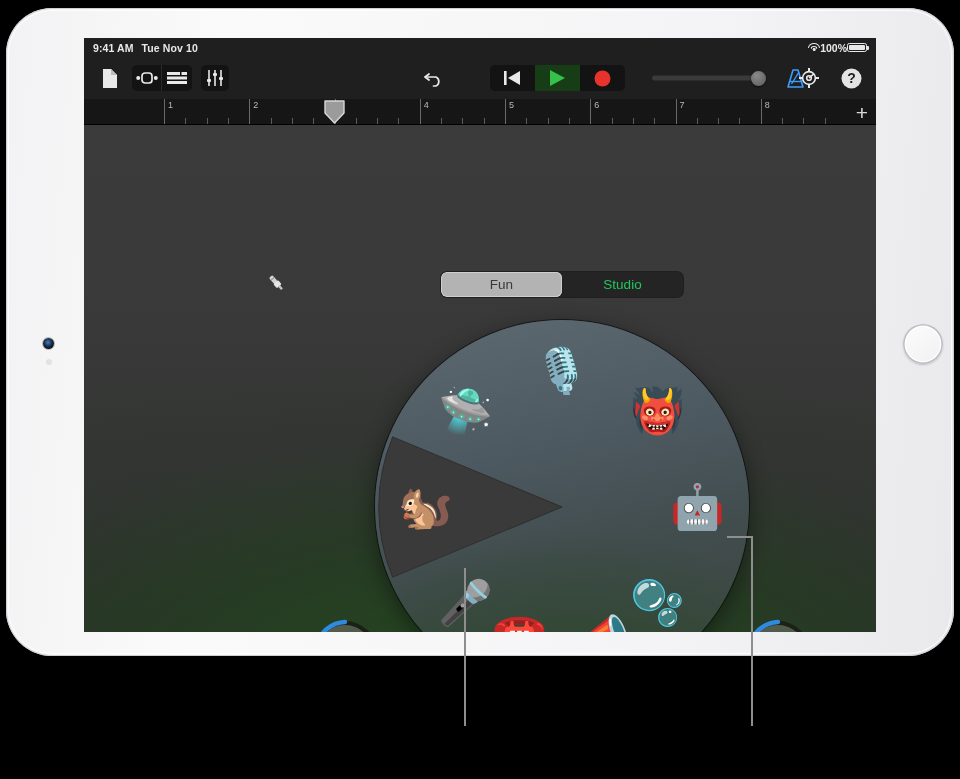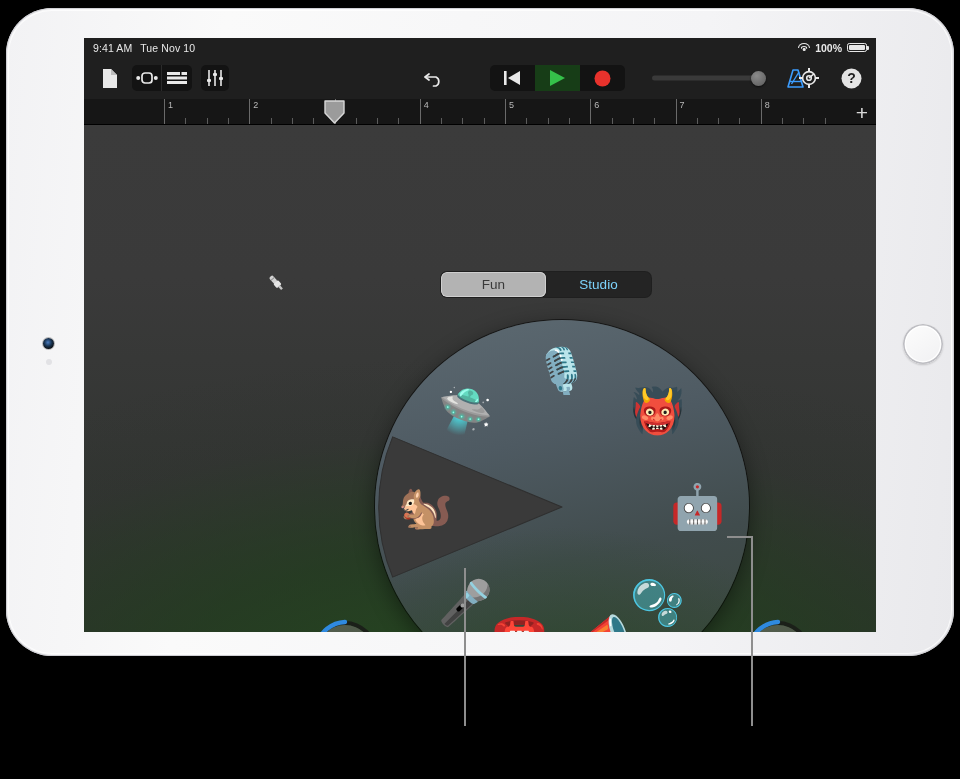--- a/index.html
+++ b/index.html
@@ -31,23 +31,23 @@
              box-shadow:0 0 0 1.6px #bdbdc2 inset, 0 0 0 3px rgba(255,255,255,.9) inset,
                         0 1px 2px rgba(0,0,0,.18); }
 
   
   #screen { position:absolute; left:84px; top:38px; width:792px; height:594px;
             background:#2b2b2b; overflow:hidden; }
 
   
   #statusbar { position:relative; height:19px; background:#1f1f1f; color:#e8e8e8;
                font-size:10.5px; display:flex; align-items:center; }
-  #sb-left { display:flex; gap:8px; padding-left:9px; font-weight:400; letter-spacing:.1px; }
+  #sb-left { display:flex; gap:8px; padding-left:9px; font-weight:700; letter-spacing:.1px; }
   #sb-right { position:absolute; right:9px; top:0; height:19px;
-              display:flex; align-items:center; gap:5px; font-weight:600; font-size:10.5px; }
+              display:flex; align-items:center; font-weight:600; font-size:10.5px; }
   .wifi { width:12px; height:9px; position:relative; display:inline-block; }
   .wifi i { position:absolute; left:50%; transform:translateX(-50%);
             border:1.4px solid #e8e8e8; border-bottom:none;
             border-radius:50% 50% 0 0 / 100% 100% 0 0; }
   .wifi i:nth-child(1){ width:12px; height:5px; top:0; }
   .wifi i:nth-child(2){ width:7px; height:3px; top:2.6px; }
   .wifi i:nth-child(3){ width:2.6px; height:2.6px; top:5.4px; border:none;
                         background:#e8e8e8; border-radius:50%; }
   .batt { width:20px; height:9.5px; border:1.2px solid #e8e8e8; border-radius:2.3px;
           position:relative; }
@@ -114,25 +114,25 @@
                   box-shadow:0 1px 3px rgba(0,0,0,.55), 0 0 0 1px rgba(0,0,0,.25); }
   .fader .meter { position:absolute; left:50%; transform:translateX(-50%);
                   bottom:127px; width:5px; height:9px; border-radius:1px;
                   background:linear-gradient(180deg,#2f9a3a,#1c6b26);
                   box-shadow:0 0 3px rgba(50,190,70,.55); }
   #fader-in { left:119px; }
   #fader-out { right:42px; }
   #jack-icon { position:absolute; left:182px; top:148px; }
 
   
-  #segctl { position:absolute; left:357px; top:147px; width:210px; height:25px;
+  #segctl { position:absolute; left:357px; top:147px; width:242px; height:25px;
             background:#242424; border-radius:6px; display:flex; overflow:hidden;
             box-shadow:0 0 0 1px rgba(0,0,0,.45); }
   #segctl div { flex:1; display:flex; align-items:center; justify-content:center;
-                font-size:13.5px; color:#7dd3fc; }
+                font-size:13.5px; color:#22c55e; }
   #segctl .on { background:#b3b3b3; color:#3a3a3a; border-radius:6px;
                 box-shadow:0 0 0 1px #cfcfcf inset, 0 1px 2px rgba(0,0,0,.4); }
 
   
   #dial { position:absolute; left:291px; top:195px; width:374px; height:374px;
           border-radius:50%; overflow:hidden;
           background:
             radial-gradient(120% 95% at 50% 118%, rgba(40,78,36,.95) 0%, rgba(40,70,38,.55) 34%,
                             rgba(0,0,0,0) 66%),
             linear-gradient(168deg,#5d6a72 0%,#4e5a62 34%,#414c4d 62%,#39463a 100%);

